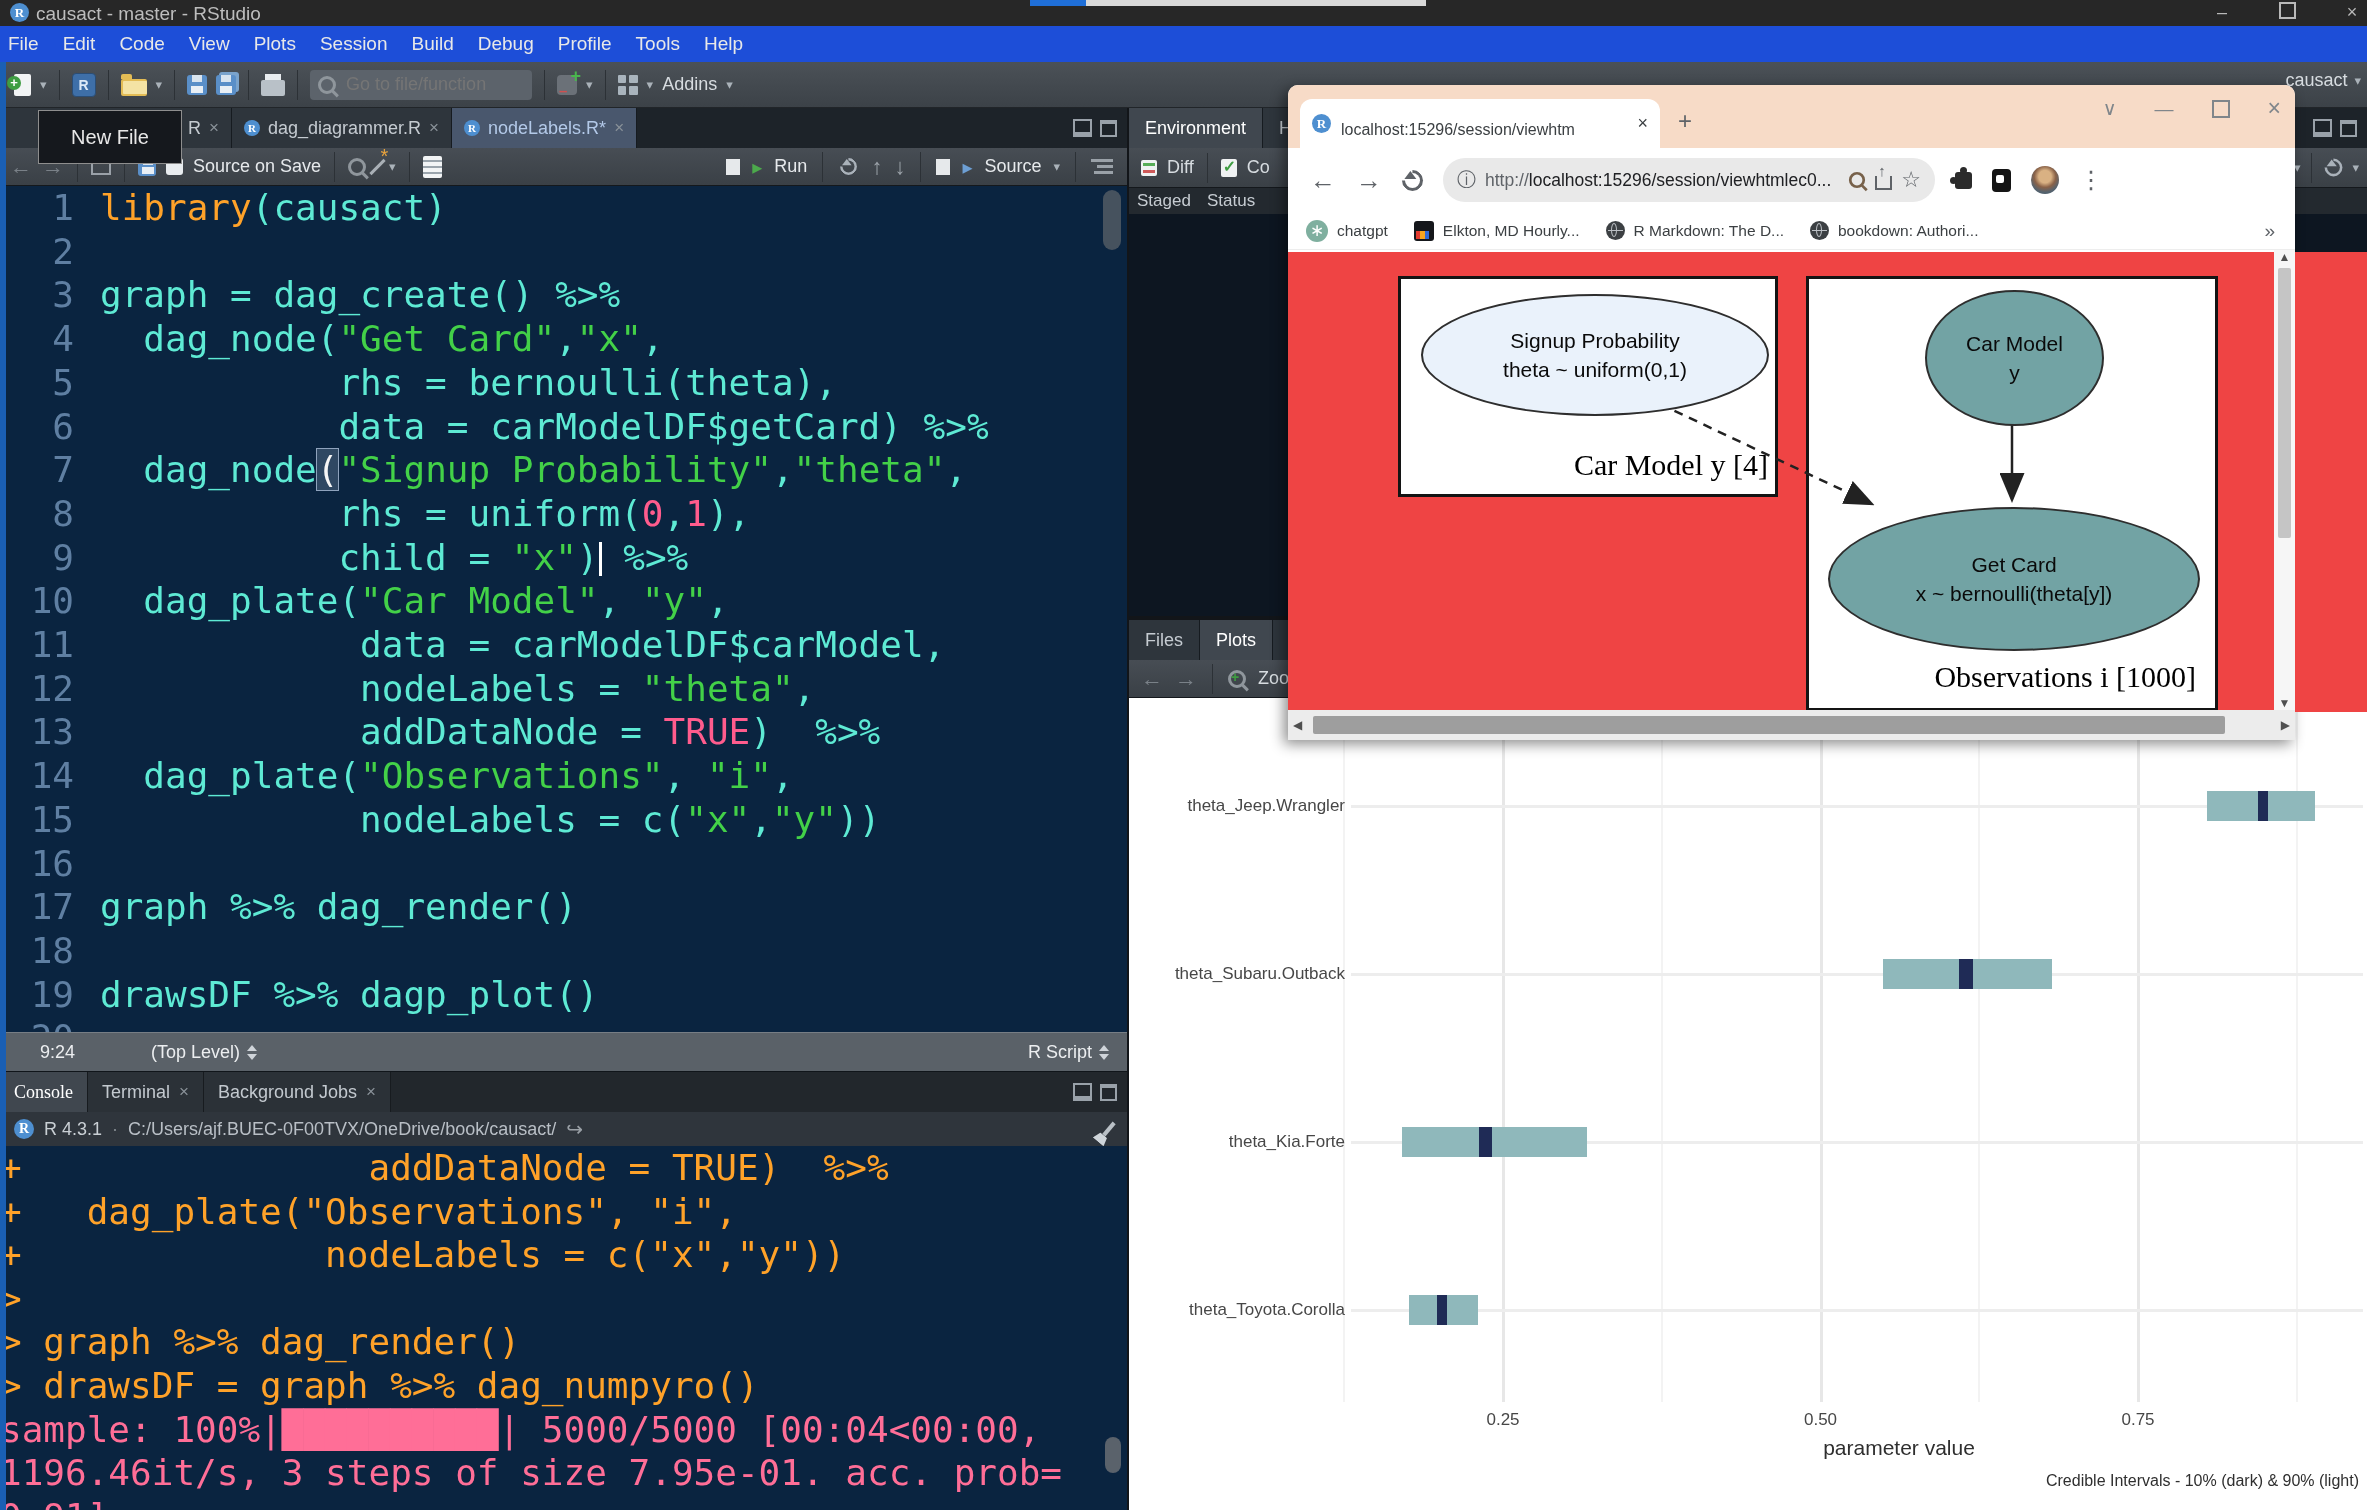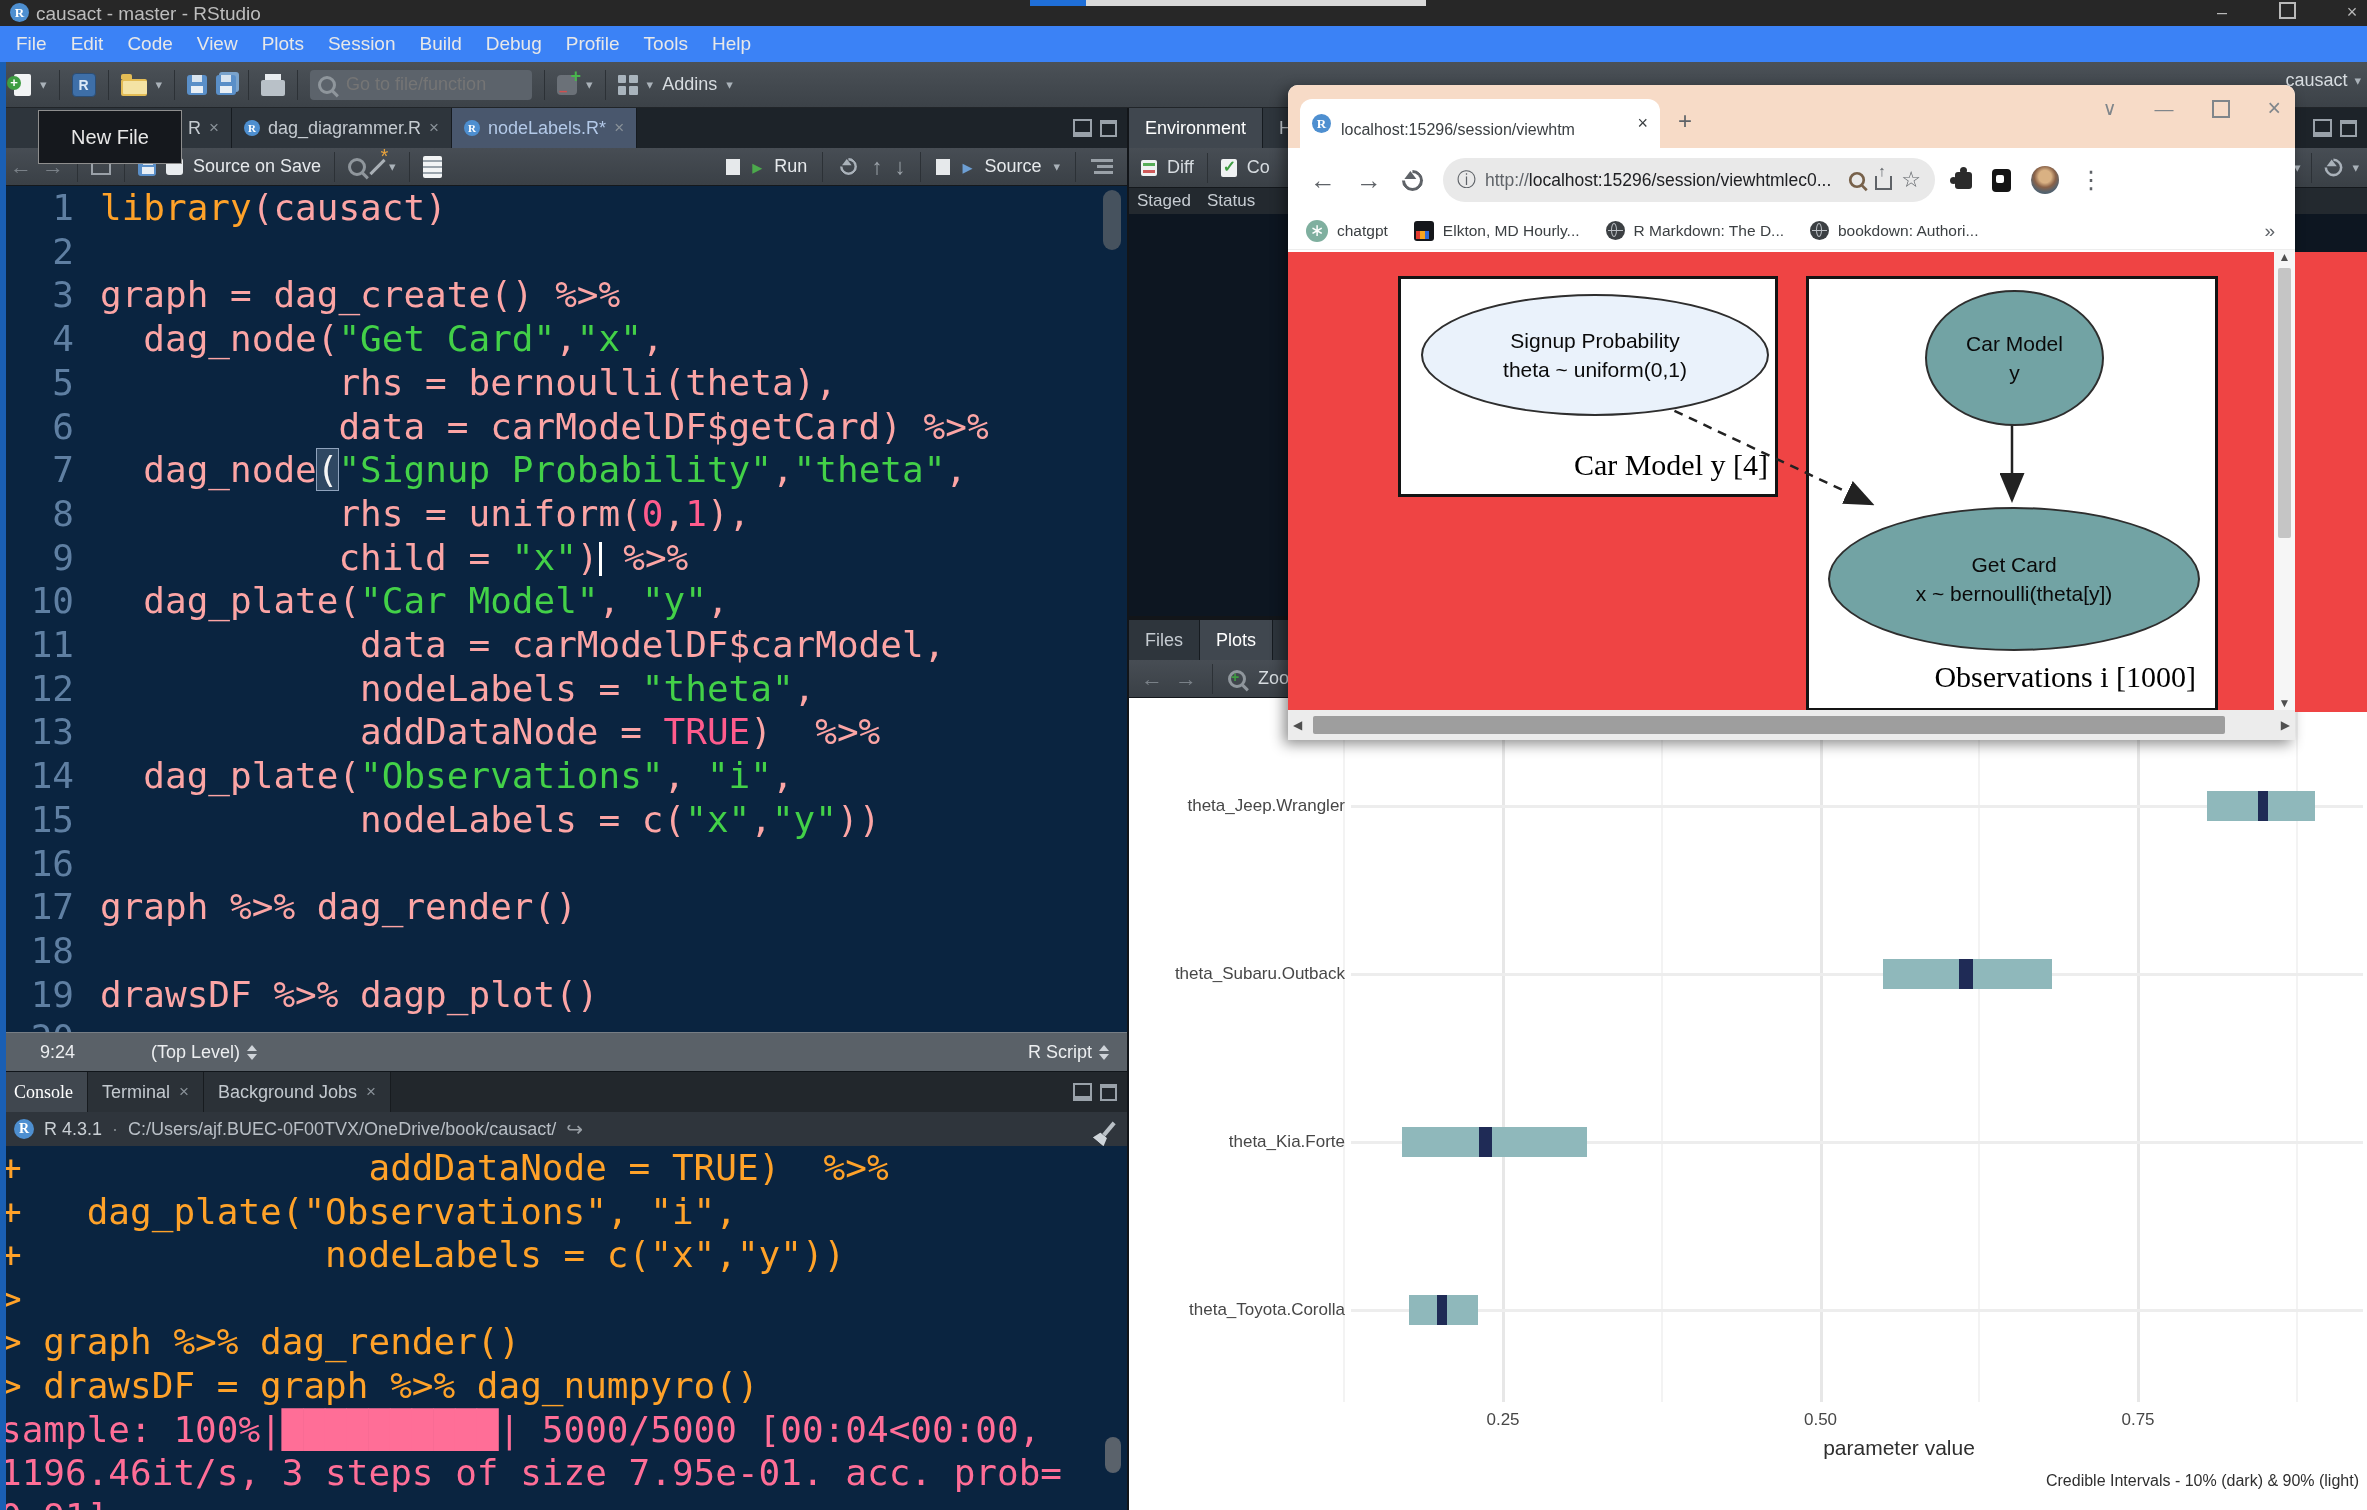--- a/index.html
+++ b/index.html
@@ -5,21 +5,21 @@
   html,body{margin:0;padding:0;background:#111;}
   #root{position:relative;width:2367px;height:1510px;overflow:hidden;
         font-family:"Liberation Sans",sans-serif;background:#10151a;}
   .abs{position:absolute;}
   
   #titlebar{left:0;top:0;width:2367px;height:26px;background:#272727;color:#c3c3c3;}
   #titlebar .title{position:absolute;left:36px;top:3px;font-size:19px;color:#bdbdbd;}
   .winctl{position:absolute;top:2px;color:#b9b9b9;font-size:18px;width:30px;text-align:center;}
   #top-blue{left:1030px;top:0;width:56px;height:6px;background:#1F6FD8;}
   #top-gray{left:1086px;top:0;width:340px;height:6px;background:#D9D9D9;}
-  #menubar{left:0;top:26px;width:2367px;height:36px;background:#3b82f6;display:flex;align-items:center;padding-left:8px;box-sizing:border-box;}
+  #menubar{left:0;top:26px;width:2367px;height:36px;background:#1d4ed8;display:flex;align-items:center;box-sizing:border-box;}
   .menu-item{color:#e8e8e8;font-size:19px;padding:0 16px 0 8px;}
   #main-toolbar{left:0;top:62px;width:2367px;height:46px;background:linear-gradient(#4b5157,#3c4248);
       border-bottom:1px solid #212529;display:flex;align-items:center;gap:9px;padding-left:14px;box-sizing:border-box;}
   .tsep{width:1px;height:30px;background:#2c3136;margin:0 3px;}
   .dd{color:#aab2b9;font-size:13px;}
   #goto-pill{width:222px;height:30px;background:#5c636b;border-radius:4px;display:flex;align-items:center;gap:8px;padding-left:8px;box-sizing:border-box;}
   #goto-pill input{background:transparent;border:none;outline:none;color:#b9c0c7;font-size:18px;width:170px;font-family:"Liberation Sans",sans-serif;}
   #addins-label{color:#d7dce0;font-size:18px;}
   #project-chunk{position:absolute;right:6px;top:70px;display:flex;align-items:center;gap:7px;}
   #project-chunk .plabel{color:#d7dce0;font-size:18px;}
@@ -73,21 +73,21 @@
   .tb-label{font-size:18px;color:#e6e9ec;}
   .popout{width:16px;height:13px;border:2px solid #9aa1a8;position:relative;}
   .popout::after{content:'';position:absolute;right:-5px;top:-6px;width:8px;height:8px;background:#9aa1a8;}
   .runicn{color:#4ca94c;font-size:20px;}
   .srcicn{width:14px;height:16px;background:#e6e9eb;display:inline-block;}
   #ed-toolbar .right{margin-left:auto;display:flex;align-items:center;gap:12px;padding-right:14px;}
   #code-area{left:0;top:186px;width:1127px;height:846px;background:#0a2440;overflow:hidden;font-family:"DejaVu Sans Mono",monospace;font-size:36px;line-height:43.7px;}
   .code-row{white-space:pre;display:flex;}
   .gutter-num{width:100px;flex:0 0 100px;text-align:right;padding-right:26px;color:#5f7fa2;box-sizing:border-box;}
   .code-text{color:#f6f6f6;}
-  .tok-p{color:#fca5a5;text-align:right;}  .tok-s{color:#43d148;}  .tok-n{color:#ff5c8d;}  .tok-k{color:#ffa229;}
+  .tok-p{color:#5eead4;text-align:right;}  .tok-s{color:#43d148;}  .tok-n{color:#ff5c8d;}  .tok-k{color:#ffa229;}
   .tok-b{color:#f6f6f6;background:rgba(160,180,205,.25);outline:1px solid #8fa3bd;}
   .caret{display:inline-block;width:3px;height:34px;background:#fff;vertical-align:-6px;}
   #ed-scroll{left:1103px;top:190px;width:18px;height:60px;background:#46525e;border-radius:9px;}
   #ed-status{left:0;top:1032px;width:1127px;height:38px;background:#5a6168;border-top:1px solid #777e85;display:flex;align-items:center;color:#eceef0;font-size:18px;}
   #ed-status .pos{margin-left:40px;}
   #ed-status .scope{margin-left:76px;display:flex;align-items:center;}
   #ed-status .rtype{margin-left:auto;margin-right:18px;display:flex;align-items:center;}
   
   #con-tabstrip{left:0;top:1072px;width:1127px;height:40px;background:#22272c;display:flex;align-items:center;}
   .con-tab{height:40px;display:flex;align-items:center;gap:9px;padding:0 14px;font-size:18px;color:#c3c9cf;background:#2b3137;border-right:1px solid #171b1f;}

